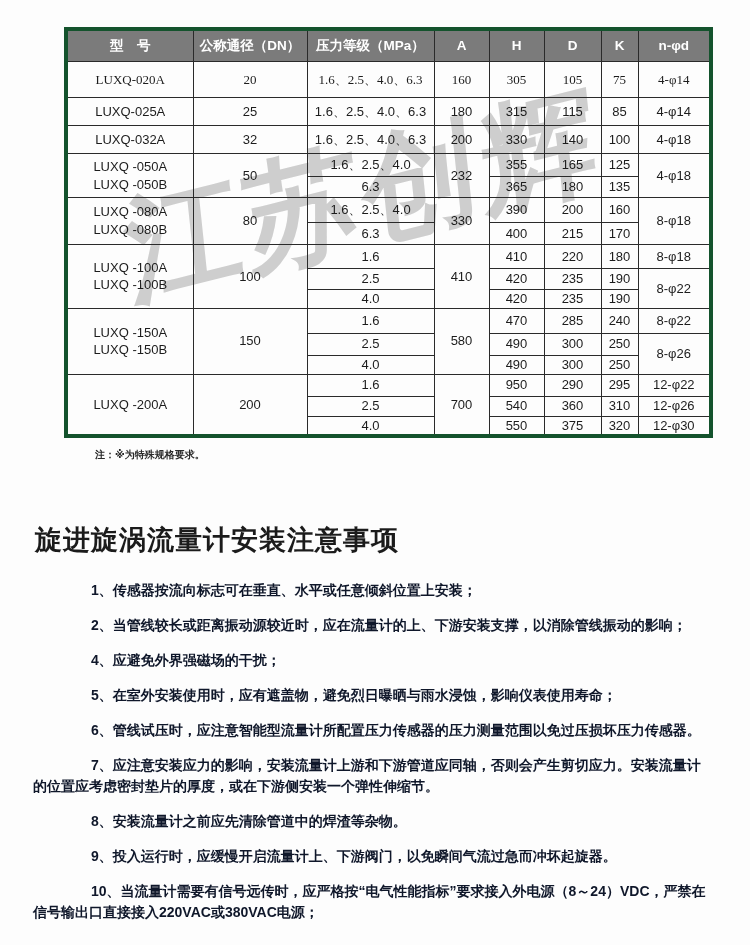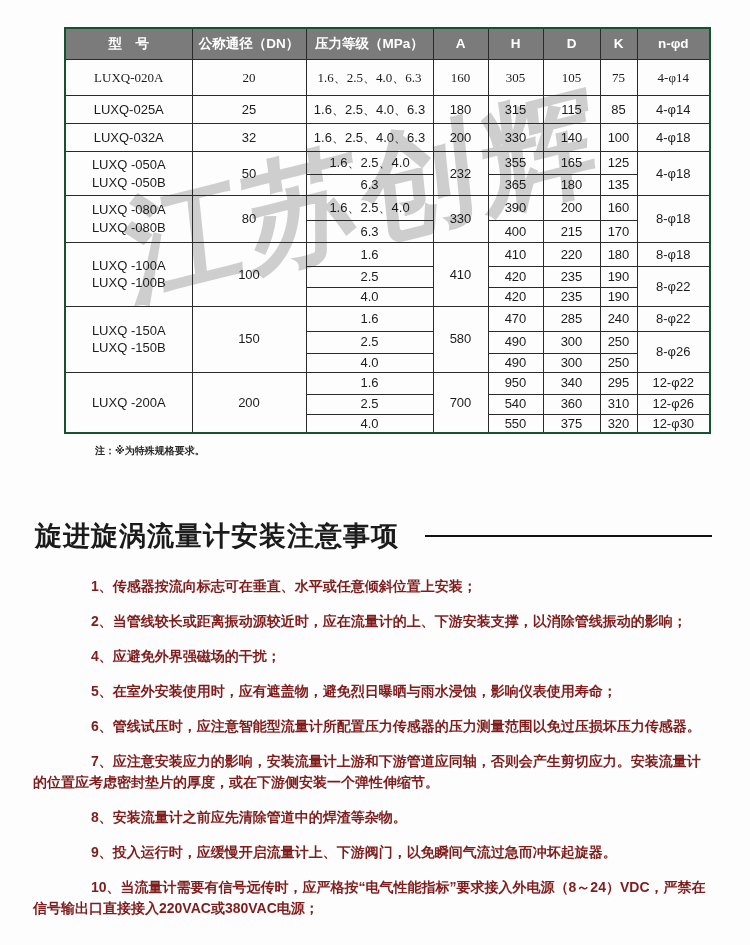--- a/index.html
+++ b/index.html
@@ -48,35 +48,36 @@
     white-space:pre-line;
     line-height:1.35;
   }
   .spec-table thead th{
     background:#7b7b7b;
     color:#ffffff;
     font-weight:bold;
     height:30px;
     font-size:13.5px;
   }
-  .spec-table{border:2px solid #14532d;}
+  .spec-table{border:4px solid #14532d;}
 
   .table-note{
     position:relative;z-index:1;
     margin:10px 0 0 95px;
     font-size:10px;
     font-weight:bold;
     color:#2a2a2a;
   }
 
   
   .section-head{
     margin:60px 38px 0 35px;
     display:flex;
-    align-items:center;
+    align-items:flex-start;
+    flex-direction:column;
   }
   .section-head h1{
     margin:0;
     font-size:27px;
     font-weight:bold;
     color:#1b1b1b;
     letter-spacing:1px;
     white-space:nowrap;
   }
   .head-rule{
@@ -87,21 +88,21 @@
   }
 
   
   .notes{
     margin:22px 38px 0 33px;
   }
   .notes p{
     margin:0 0 14px 0;
     font-size:14px;
     font-weight:bold;
-    color:#7f1d1d;
+    color:#0f172a;
     line-height:21px;
     text-indent:58px;
   }
 </style>
 </head>
 <body>
 
 <div class="page">
 
   <div class="watermark">江苏创辉</div>
@@ -241,21 +242,21 @@
           <td>490</td>
           <td>300</td>
           <td>250</td>
         </tr>
         <tr style="height: 22px;">
           <td rowspan="3">LUXQ -200A</td>
           <td rowspan="3">200</td>
           <td>1.6</td>
           <td rowspan="3">700</td>
           <td>950</td>
-          <td>340</td>
+          <td>290</td>
           <td>295</td>
           <td>12-φ22</td>
         </tr>
         <tr style="height: 20px;">
           <td>2.5</td>
           <td>540</td>
           <td>360</td>
           <td>310</td>
           <td>12-φ26</td>
         </tr>

